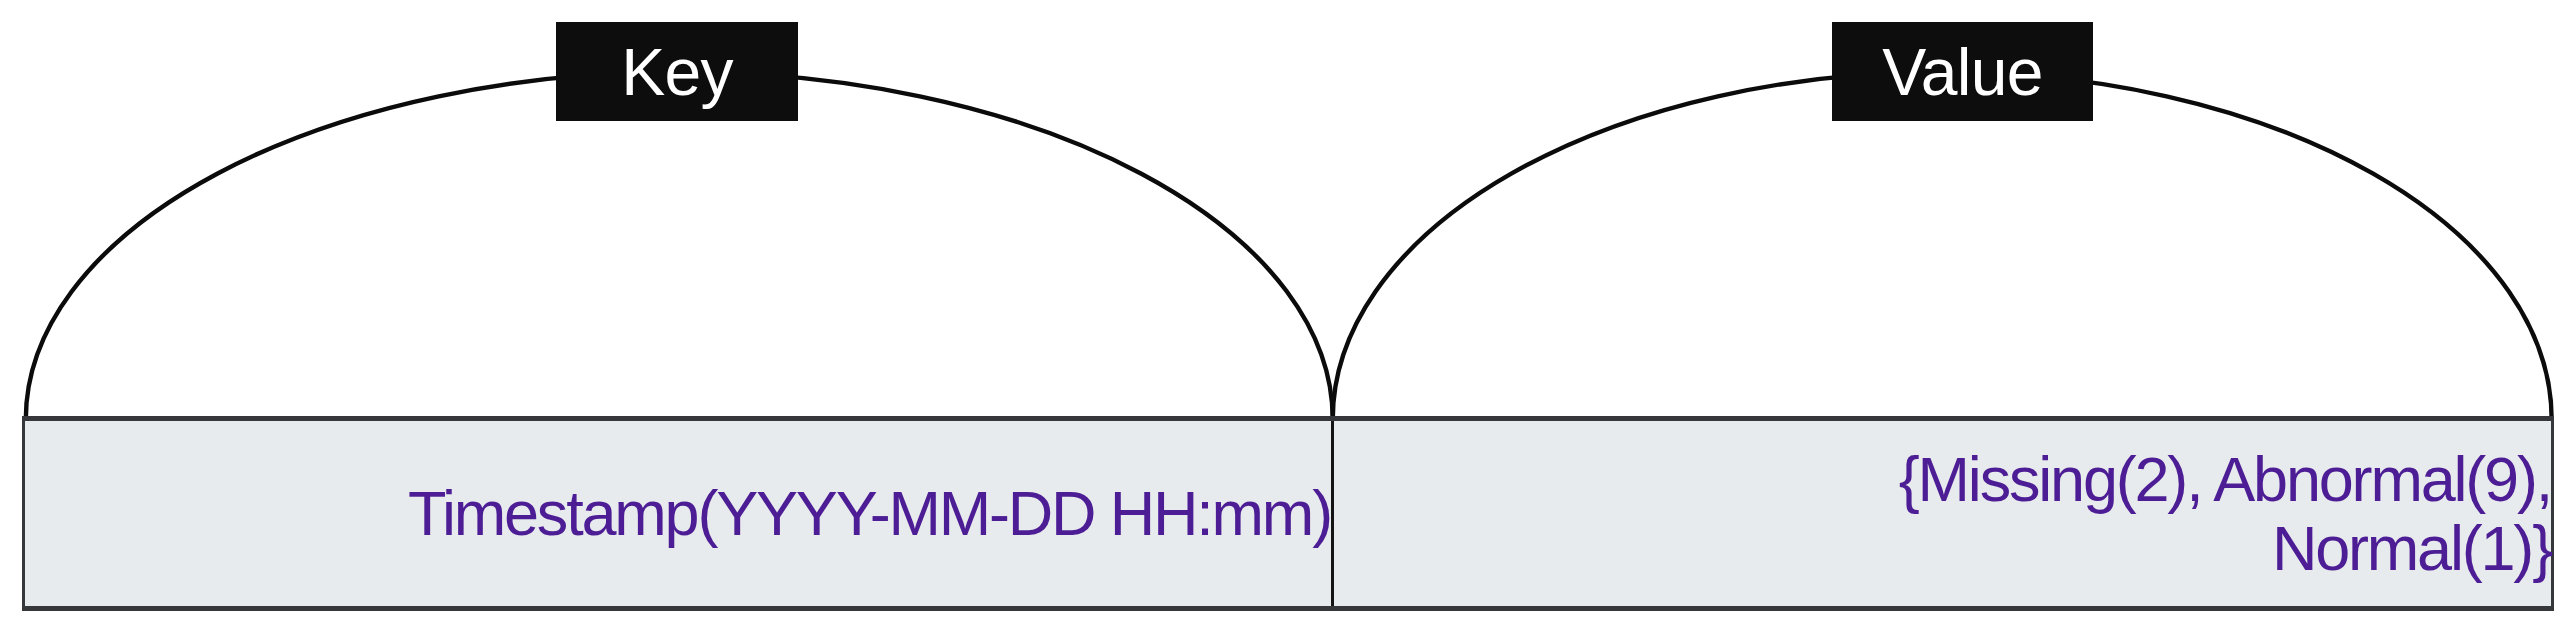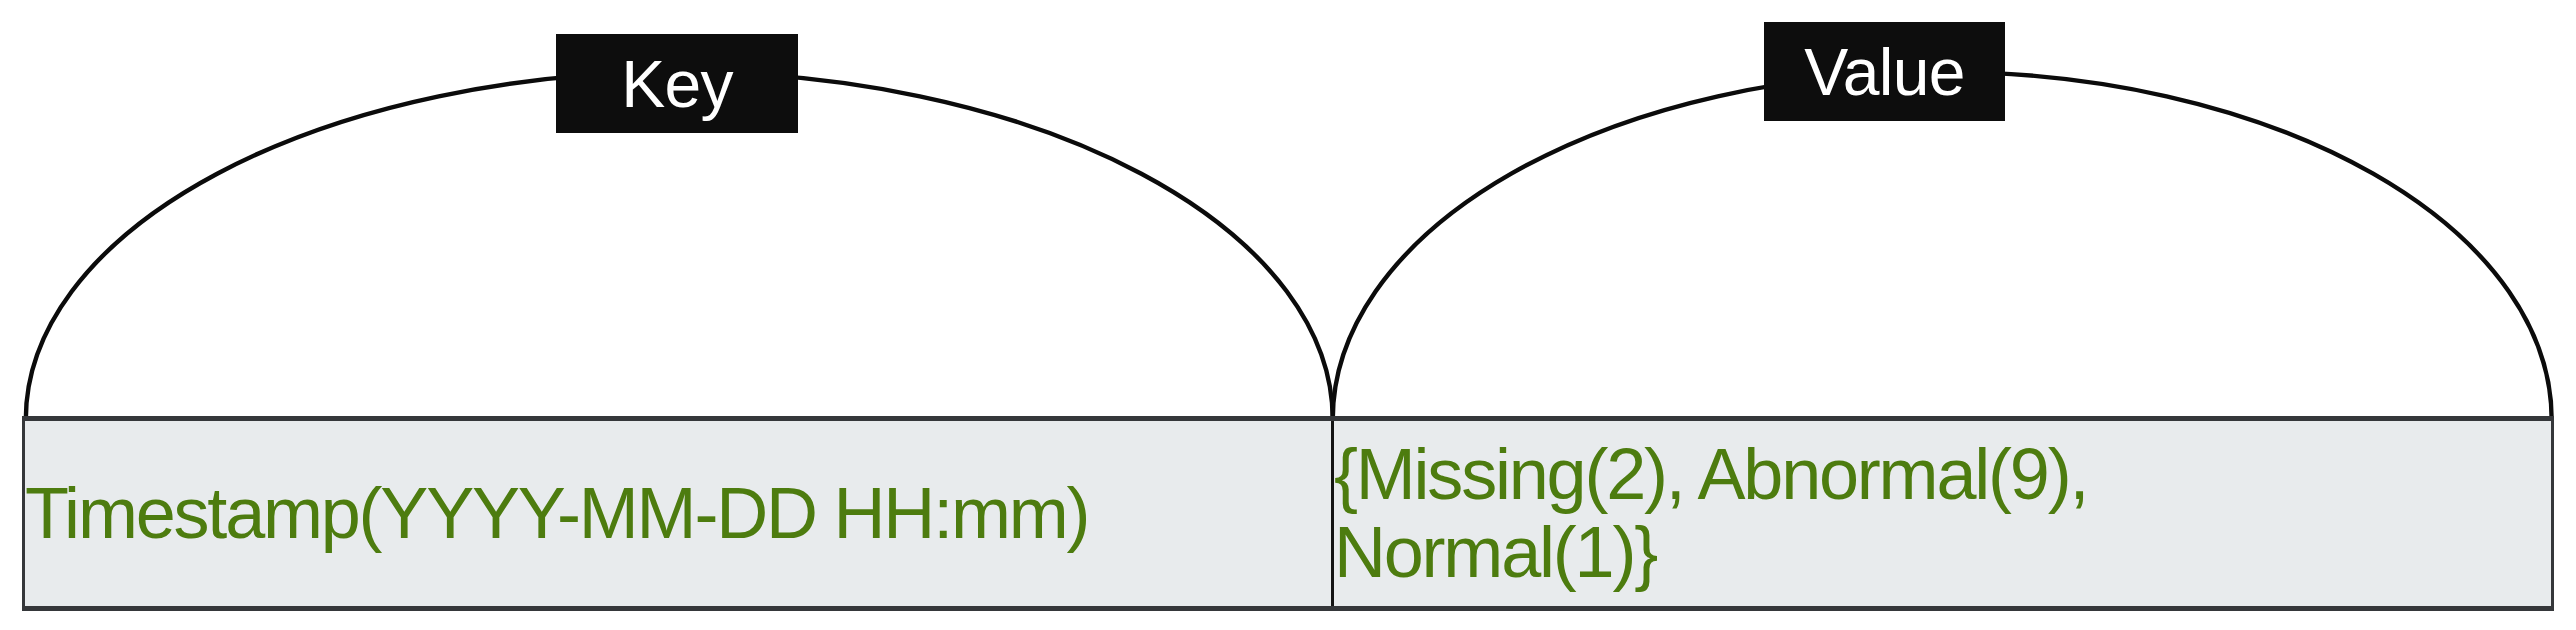--- a/index.html
+++ b/index.html
@@ -37,25 +37,24 @@
     align-items: center;
     justify-content: center;
     font-size: 66px;
     line-height: 1;
     letter-spacing: -0.7px;
     z-index: 3;
   }
   .brace-label.key {
     left: 556px;
     width: 242px;
-    margin-top: 12px;
   }
   .brace-label.value {
-    left: 1764px;
-    width: 241px;
+    left: 1832px;
+    width: 261px;
   }
   .schema-table {
     position: absolute;
     left: 22px;
     top: 416px;
     width: 2532px;
     height: 195px;
     box-sizing: border-box;
     border-style: solid;
     border-color: #35373a;
@@ -63,25 +62,25 @@
     background: #e8ebed;
     display: flex;
     flex-direction: row;
     align-items: stretch;
     z-index: 2;
   }
   .cell {
     box-sizing: border-box;
     display: flex;
     flex-direction: column;
-    align-items: flex-start;
+    align-items: flex-end;
     justify-content: center;
     background: #e8ebed;
-    color: #4d7c0f;
-    font-size: 72px;
+    color: #4c1d95;
+    font-size: 63px;
     letter-spacing: -2.2px;
     text-align: center;
     white-space: nowrap;
     overflow: visible;
   }
   .cell .line {
     line-height: 1.08;
   }
   .cell.c1 { flex: 0 0 51.7%; }
   .cell.c2 { flex: 0 0 13.8%; border-left: 3.7px solid #141414; }

